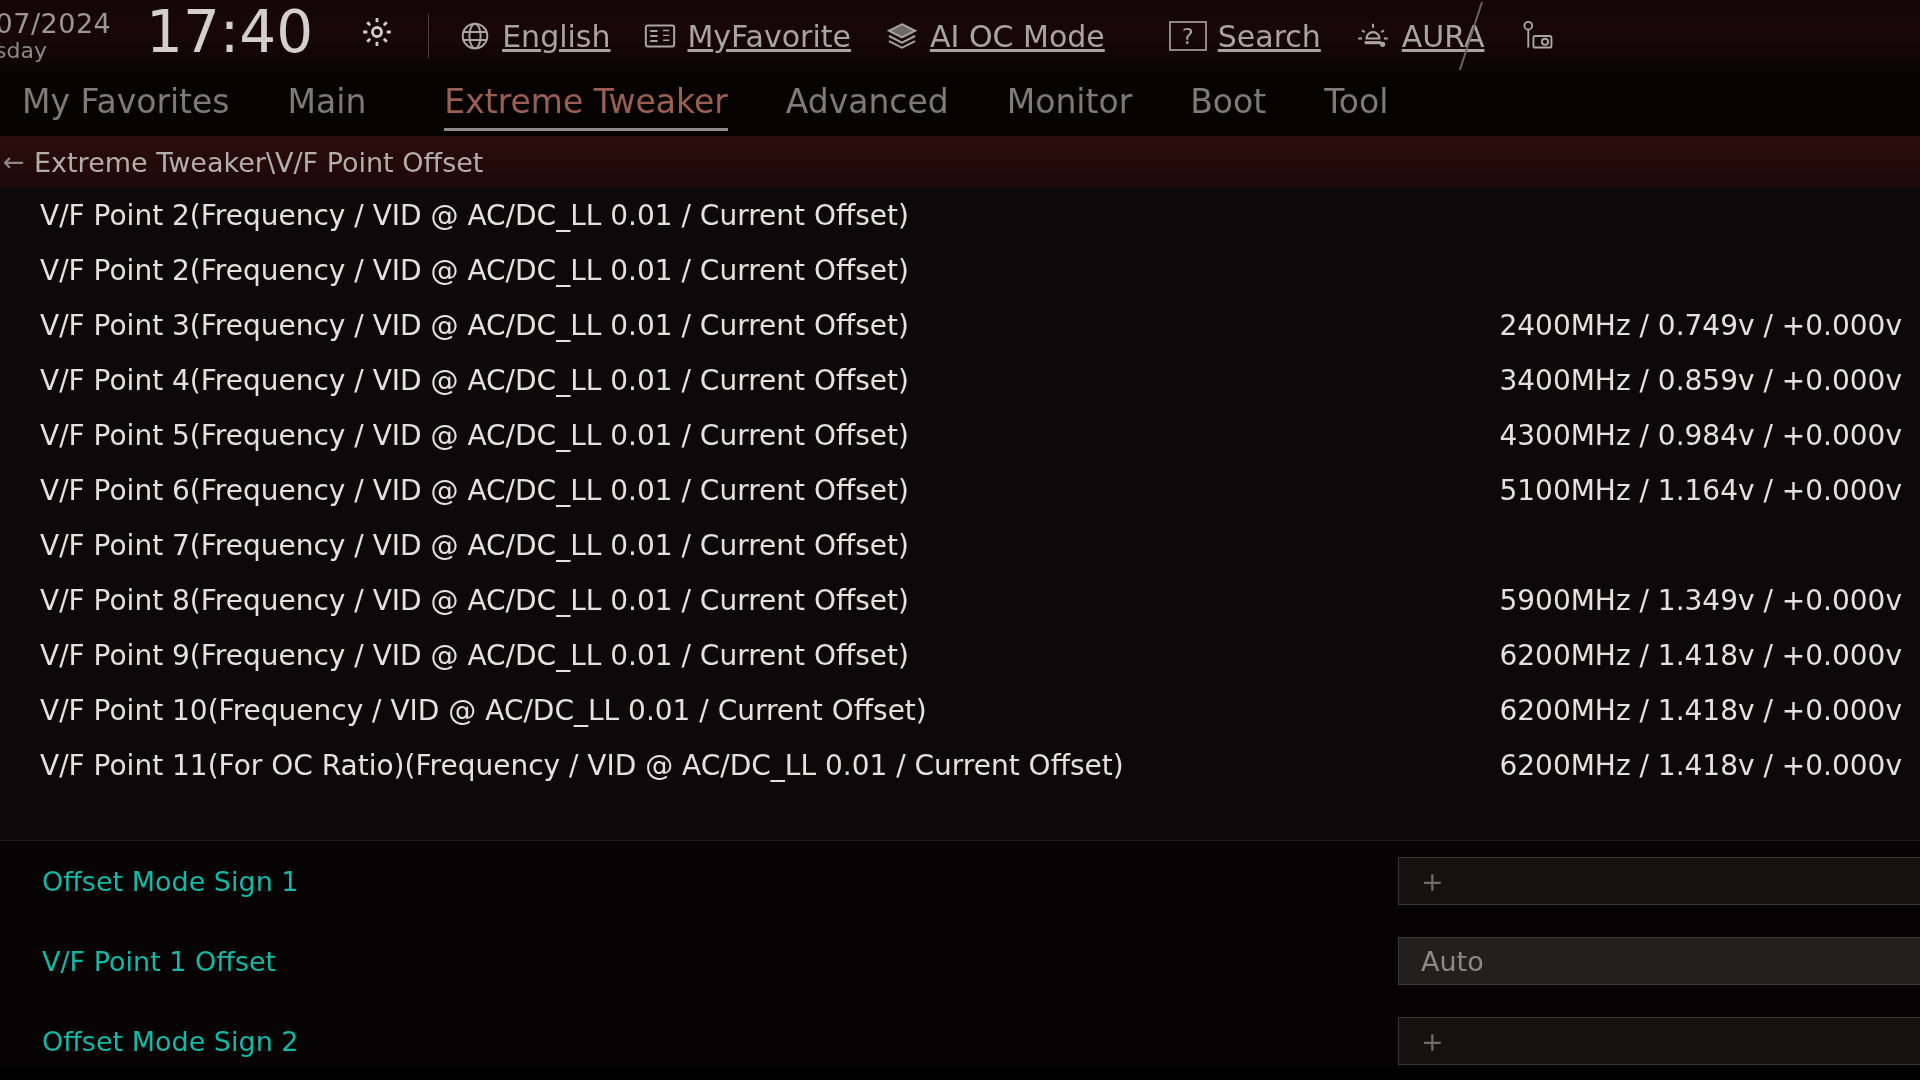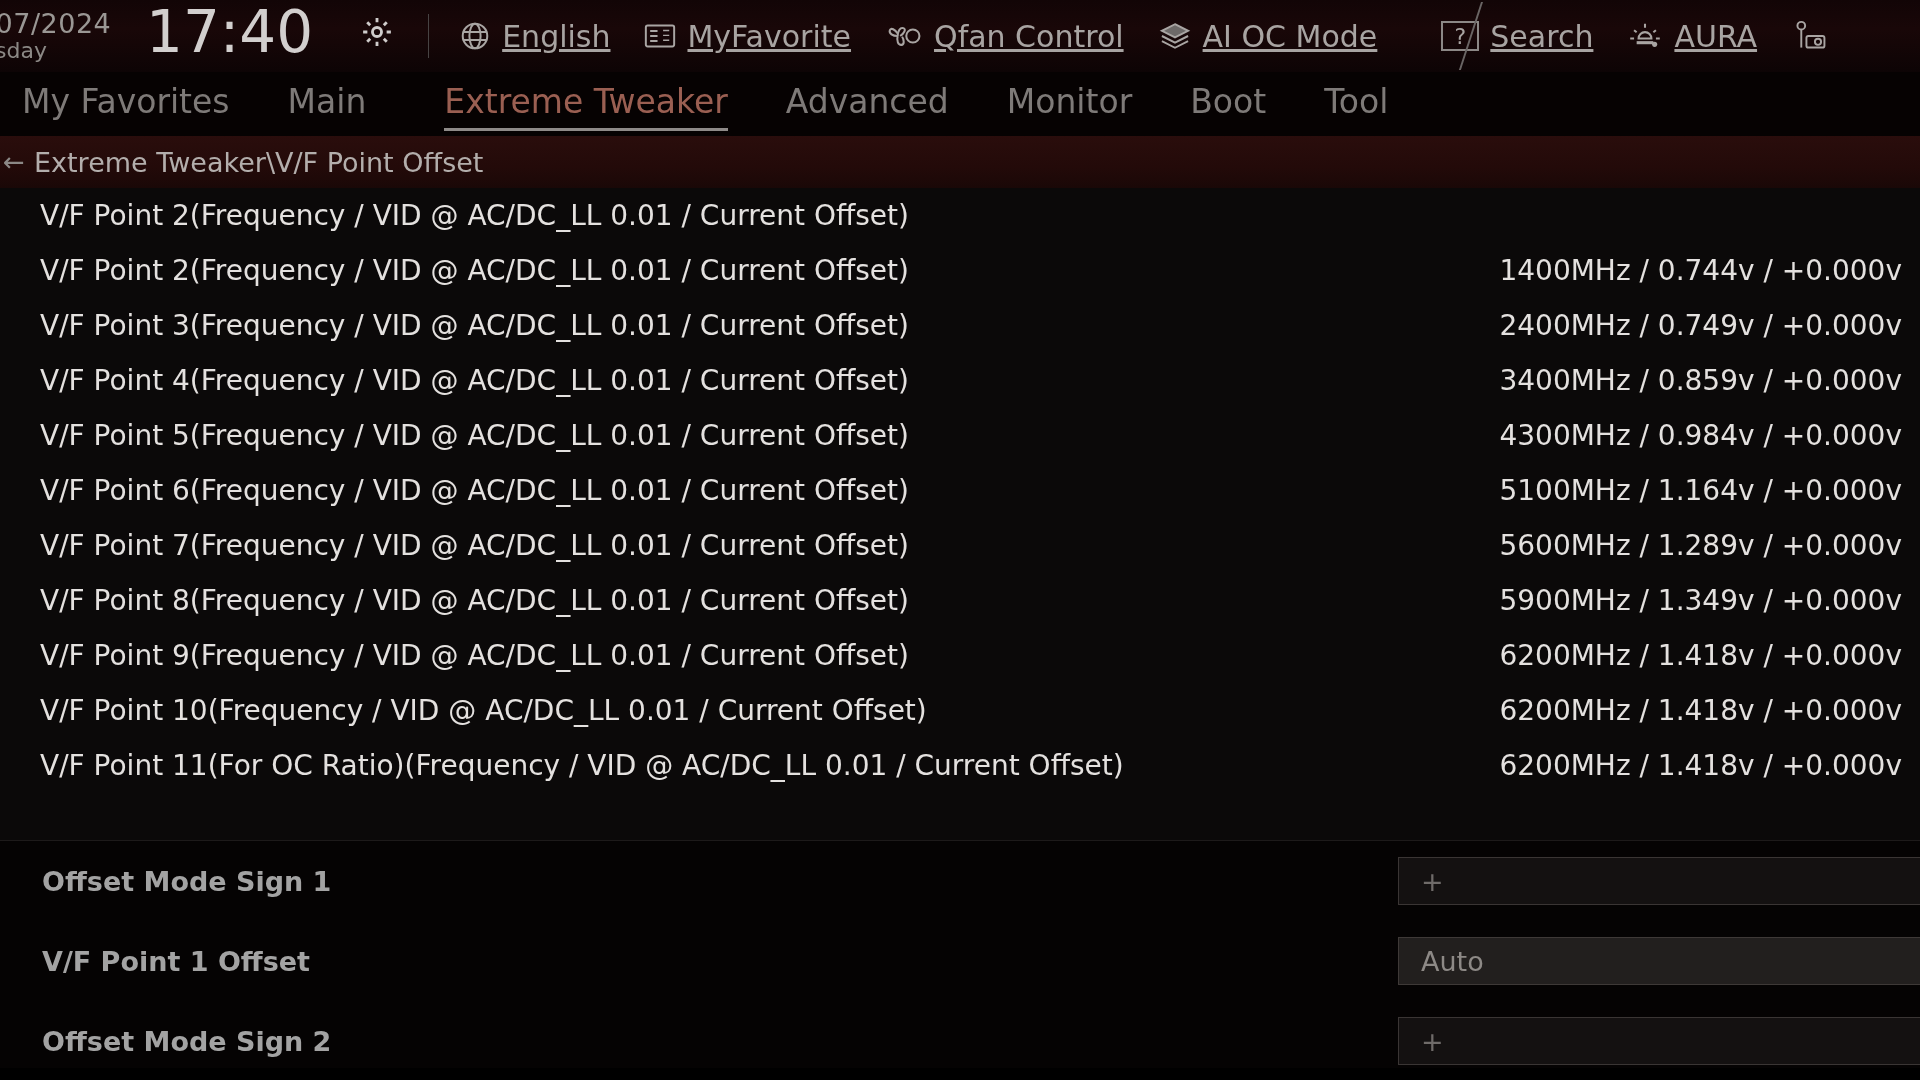--- a/index.html
+++ b/index.html
@@ -116,21 +116,21 @@
   .settings {
     position:absolute; left:0; top:840px; width:1920px; height:240px;
     background:#050303;
     border-top:1px solid #1d1a1a;
   }
   .srow {
     position:relative; height:80px; display:flex; align-items:center;
     padding-left:42px;
   }
   .srow .slabel {
-    color:#a3a3a3; font-size:27px; white-space:nowrap;font-weight:bold;
+    color:#14b8a6; font-size:27px; white-space:nowrap;
   }
   .field {
     position:absolute; left:1398px; top:50%; transform:translateY(-50%);
     width:560px; height:48px;
     background:#141111; border:1px solid #3a3534;
     display:flex; align-items:center; padding-left:22px;
     color:#6f6b69; font-size:27px;
   }
   .field.auto {
     background:#221f1e; border-color:#3e3937; color:#8d8986;
@@ -179,31 +179,20 @@
       <span class="glyph">
         <svg width="32" height="28" viewBox="0 0 26 22" fill="none" stroke="#a9a5a3" stroke-width="1.6">
           <rect x="1.5" y="2.5" width="23" height="17" rx="1.5"></rect>
           <path d="M5 7h6M5 11h6M5 15h6"></path>
           <path d="M15.5 6.5h5M15.5 10.5h5M15.5 14.5h5" stroke-width="1.2"></path>
         </svg>
       </span>
       <span class="hitem-label">MyFavorite</span>
     </div>
 
-    <div class="hitem">
-      <span class="glyph">
-        <svg width="38" height="32" viewBox="0 0 30 24" fill="none" stroke="#a9a5a3" stroke-width="1.6">
-          <path d="M10 12c0-4 2-7 4.5-6.2C17 6.6 15 10 12 12"></path>
-          <path d="M10 12c-4 0-7-2-6.2-4.5C4.6 5 8 7 10 10"></path>
-          <path d="M10 12c-1 3.8.4 7.2 3 7 2.4-.2 2.2-4 .5-6.4"></path>
-          <circle cx="22" cy="12" r="5.2"></circle>
-        </svg>
-      </span>
-      <span class="hitem-label">Qfan Control</span>
-    </div>
 
     <div class="hitem">
       <span class="glyph">
         <svg width="34" height="32" viewBox="0 0 26 24" fill="none" stroke="#a9a5a3" stroke-width="1.5">
           <path d="M13 3 23 8l-10 5L3 8z" fill="#6d6968" stroke="#a9a5a3"></path>
           <path d="M3 12l10 5 10-5"></path>
           <path d="M3 16l10 5 10-5"></path>
         </svg>
       </span>
       <span class="hitem-label">AI OC Mode</span>
@@ -255,41 +244,39 @@
     <div class="crumb-text">Extreme Tweaker\V/F Point Offset</div>
   </div>
 
   <div class="listarea">
 
     <div class="row">
       <span class="label">V/F Point 2(Frequency / VID @ AC/DC_LL 0.01 / Current Offset)</span>
     </div>
     <div class="row">
       <span class="label">V/F Point 2(Frequency / VID @ AC/DC_LL 0.01 / Current Offset)</span>
-      <span class="value">1400MHz / 0.744v / +0.000v</span>
     </div>
     <div class="row">
       <span class="label">V/F Point 3(Frequency / VID @ AC/DC_LL 0.01 / Current Offset)</span>
       <span class="value">2400MHz / 0.749v / +0.000v</span>
     </div>
     <div class="row">
       <span class="label">V/F Point 4(Frequency / VID @ AC/DC_LL 0.01 / Current Offset)</span>
       <span class="value">3400MHz / 0.859v / +0.000v</span>
     </div>
     <div class="row">
       <span class="label">V/F Point 5(Frequency / VID @ AC/DC_LL 0.01 / Current Offset)</span>
       <span class="value">4300MHz / 0.984v / +0.000v</span>
     </div>
     <div class="row">
       <span class="label">V/F Point 6(Frequency / VID @ AC/DC_LL 0.01 / Current Offset)</span>
       <span class="value">5100MHz / 1.164v / +0.000v</span>
     </div>
     <div class="row">
       <span class="label">V/F Point 7(Frequency / VID @ AC/DC_LL 0.01 / Current Offset)</span>
-      <span class="value">5600MHz / 1.289v / +0.000v</span>
     </div>
     <div class="row">
       <span class="label">V/F Point 8(Frequency / VID @ AC/DC_LL 0.01 / Current Offset)</span>
       <span class="value">5900MHz / 1.349v / +0.000v</span>
     </div>
     <div class="row">
       <span class="label">V/F Point 9(Frequency / VID @ AC/DC_LL 0.01 / Current Offset)</span>
       <span class="value">6200MHz / 1.418v / +0.000v</span>
     </div>
     <div class="row">

